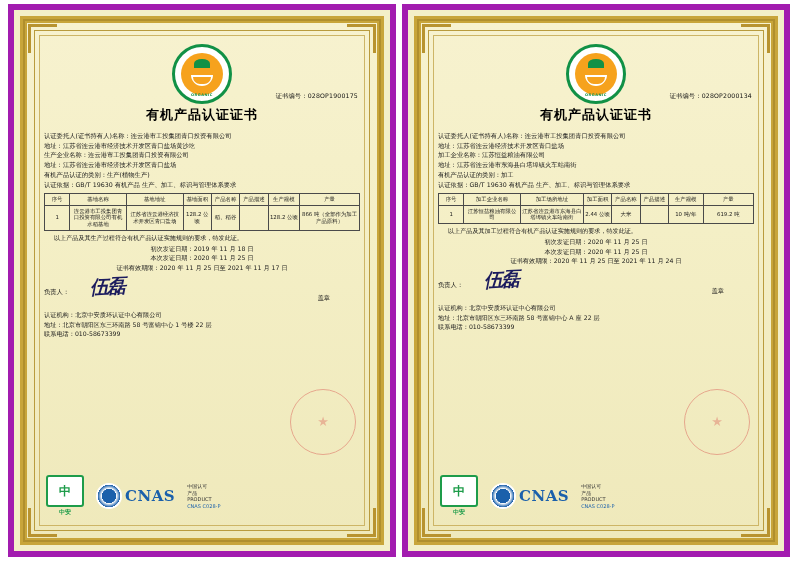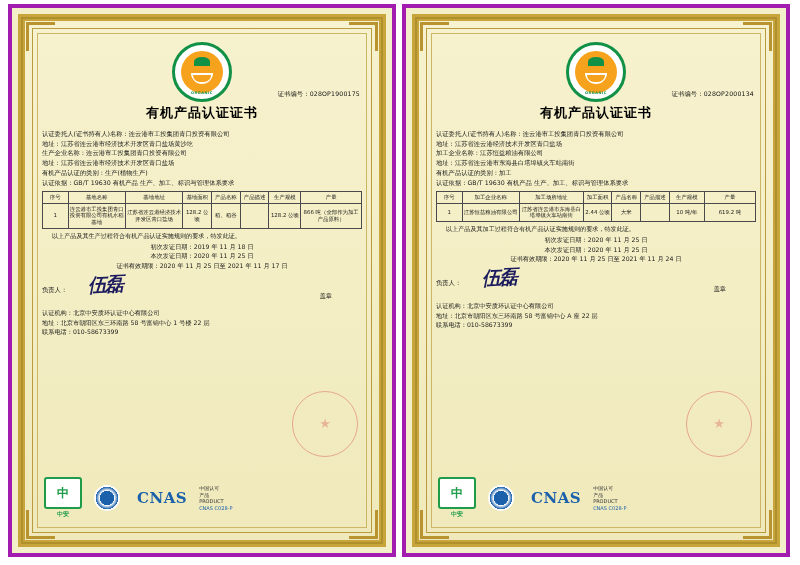--- a/index.html
+++ b/index.html
@@ -16,21 +16,21 @@
     gap:6px;
     padding:4px 8px;
     box-sizing:border-box;
     background:#fff;
   }
   .cert{
     position:relative;
     width:388px;height:553px;
     box-sizing:border-box;
     background:#f3efc8;
-    border:4px solid #a21caf;
+    border:6px solid #a21caf;
     overflow:hidden;
   }
   
   .frame-outer{
     position:absolute;inset:6px;
     border:7px solid #c8a53a;
     box-sizing:border-box;
     background:
       linear-gradient(180deg,#f7f2cf 0%,#f4efc6 40%,#efe9bb 100%);
   }
@@ -206,21 +206,21 @@
     display:flex;flex-direction:column;align-items:center;justify-content:center;
   }
   .zhongan .sq{
     width:34px;height:28px;border:2px solid #1e9c4a;border-radius:3px;
     display:flex;align-items:center;justify-content:center;
     color:#1e9c4a;font-size:12px;font-weight:bold;
     background:#ffffff;
   }
   .zhongan .cap{font-size:6px;color:#1e9c4a;font-weight:bold;margin-top:1px;}
   .cnas{
-    display:flex;align-items:center;gap:17px;
+    display:flex;align-items:center;gap:3px;
   }
   .cnas .glyph{
     width:26px;height:26px;border-radius:50%;
     background:radial-gradient(circle at 50% 50%,#1b60ab 0%,#1b60ab 38%,#ffffff 40%,#1b60ab 60%,#ffffff 62%);
     position:relative;
   }
   .cnas .txt{
     font-family:"DejaVu Serif","Liberation Serif",serif;
     font-size:15px;color:#1b60ab;font-weight:bold;letter-spacing:0.5px;
   }

